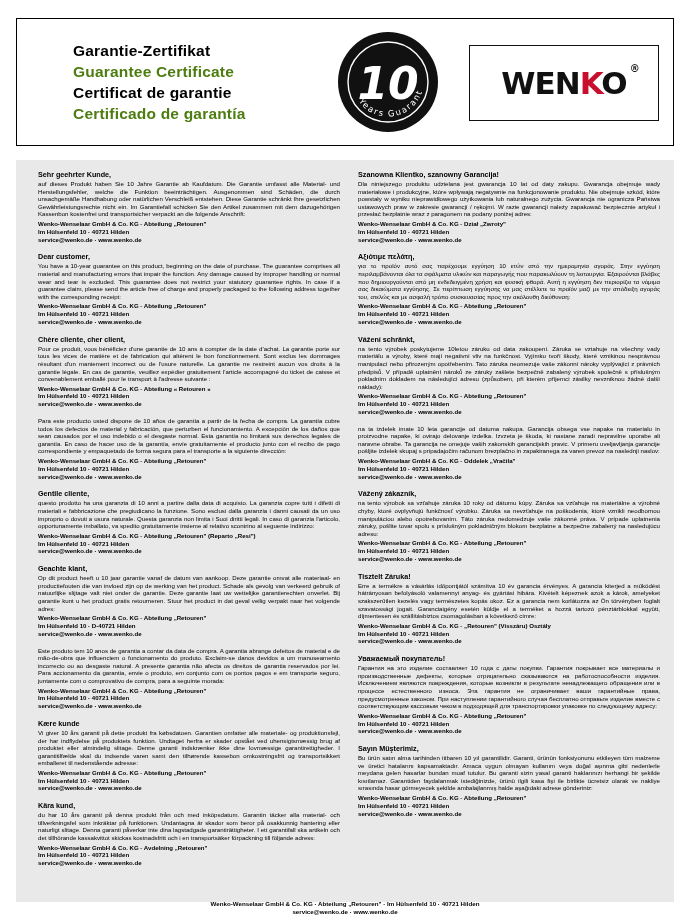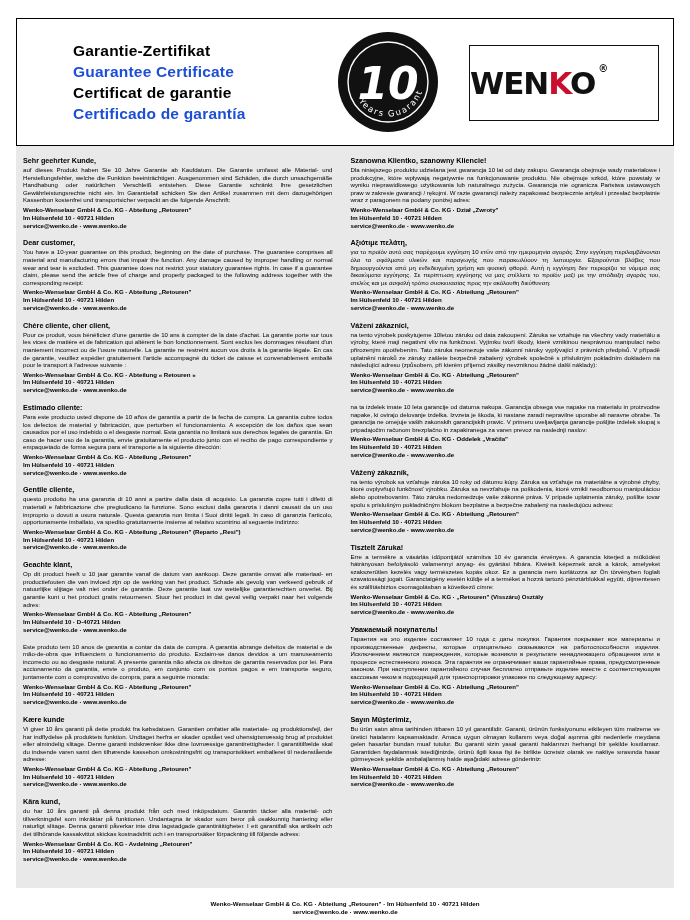--- a/index.html
+++ b/index.html
@@ -37,40 +37,41 @@
     width: 300px;
     margin-left: 40px;
   }
   .titles div {
     font-weight: bold;
     font-size: 15.5px;
     line-height: 21px;
     letter-spacing: 0.2px;
   }
   .titles div.grey {
-    color: #1d4ed8;
+    color: #4d7c0f;
   }
   .seal {
     position: absolute;
     left: 320px;
     top: 12px;
     width: 102px;
     height: 102px;
   }
   .seal svg { display:block; }
   .logo-box {
     position: absolute;
     right: 14px;
     top: 26px;
     width: 188px;
     height: 74px;
     border: 1px solid #111;
     background: #fff;
     display: flex;
     align-items: center;
+    justify-content: center;
   }
   .logo-text {
     font-family: "DejaVu Sans", sans-serif;
     font-weight: bold;
     font-size: 31px;
     letter-spacing: -1px;
     position: relative;
     color: #111;
   }
   .logo-text .k-red {
@@ -78,25 +79,25 @@
   }
   .logo-reg {
     position: absolute;
     top: -2px;
     right: -12px;
     font-size: 10px;
     font-weight: bold;
   }
   
   .body-wrap {
-    margin-top: 0;
+    margin-top: 14px;
     background: #e9e9e9;
     border: 0;
     box-sizing: border-box;
-    padding: 10px 14px 6px 7px;
+    padding: 10px 14px 6px 22px;
     height: 742px;
     position: relative;
   }
   .cols {
     display: flex;
     gap: 18px;
     height: 704px;
   }
   .col {
     width: 50%;
@@ -201,21 +202,20 @@
           <h4>Chère cliente, cher client,</h4>
           <p>Pour ce produit, vous bénéficiez d'une garantie de 10 ans à compter de la date d'achat. La garantie porte sur tous les vices de matière et de fabrication qui altèrent le bon fonctionnement. Sont exclus les dommages résultant d'un maniement incorrect ou de l'usure naturelle. La garantie ne restreint aucun vos droits à la garantie légale. En cas de garantie, veuillez expédier gratuitement l'article accompagné du ticket de caisse et convenablement emballé pour le transport à l'adresse suivante :</p>
           <div class="addr">
             <div>Wenko-Wenselaar GmbH &amp; Co. KG · Abteilung « Retouren »</div>
             <div>Im Hülsenfeld 10 · 40721 Hilden</div>
             <div class="mail">service@wenko.de · www.wenko.de</div>
           </div>
         </div>
 
         <div class="blk">
-          <h4>Estimado cliente:</h4>
           <p>Para este producto usted dispone de 10 años de garantía a partir de la fecha de compra. La garantía cubre todos los defectos de material y fabricación, que perturben el funcionamiento. A excepción de los daños que sean causados por el uso indebido o el desgaste normal. Esta garantía no limitará sus derechos legales de garantía. En caso de hacer uso de la garantía, envíe gratuitamente el producto junto con el recibo de pago correspondiente y empaquetado de forma segura para el transporte a la siguiente dirección:</p>
           <div class="addr">
             <div>Wenko-Wenselaar GmbH &amp; Co. KG · Abteilung „Retouren"</div>
             <div>Im Hülsenfeld 10 · 40721 Hilden</div>
             <div class="mail">service@wenko.de · www.wenko.de</div>
           </div>
         </div>
 
         <div class="blk">
           <h4>Gentile cliente,</h4>
@@ -264,41 +264,41 @@
             <div>Im Hülsenfeld 10 · 40721 Hilden</div>
             <div class="mail">service@wenko.de · www.wenko.de</div>
           </div>
         </div>
 
       </div>
 
       <div class="col">
 
         <div class="blk">
-          <h4>Szanowna Klientko, szanowny Kliencie!</h4>
+          <h4>Szanowna Klientko, szanowny Garancija!</h4>
           <p>Dla niniejszego produktu udzielana jest gwarancja 10 lat od daty zakupu. Gwarancja obejmuje wady materiałowe i produkcyjne, które wpływają negatywnie na funkcjonowanie produktu. Nie obejmuje szkód, które powstały w wyniku nieprawidłowego użytkowania lub naturalnego zużycia. Gwarancja nie ogranicza Państwa ustawowych praw w zakresie gwarancji / rękojmi. W razie gwarancji należy zapakować bezpiecznie artykuł i przesłać bezpłatnie wraz z paragonem na podany poniżej adres:</p>
           <div class="addr">
             <div>Wenko-Wenselaar GmbH &amp; Co. KG · Dział „Zwroty"</div>
             <div>Im Hülsenfeld 10 · 40721 Hilden</div>
             <div class="mail">service@wenko.de · www.wenko.de</div>
           </div>
         </div>
 
         <div class="blk">
           <h4>Αξιότιμε πελάτη,</h4>
           <p>για το προϊόν αυτό σας παρέχουμε εγγύηση 10 ετών από την ημερομηνία αγοράς. Στην εγγύηση περιλαμβάνονται όλα τα σφάλματα υλικών και παραγωγής που παρακωλύουν τη λειτουργία. Εξαιρούνται βλάβες που δημιουργούνται από μη ενδεδειγμένη χρήση και φυσική φθορά. Αυτή η εγγύηση δεν περιορίζει τα νόμιμα σας δικαιώματα εγγύησης. Σε περίπτωση εγγύησης να μας στέλλετε το προϊόν μαζί με την απόδειξη αγοράς του, ατελώς και με ασφαλή τρόπο συσκευασίας προς την ακόλουθη διεύθυνση:</p>
           <div class="addr">
             <div>Wenko-Wenselaar GmbH &amp; Co. KG · Abteilung „Retouren"</div>
             <div>Im Hülsenfeld 10 · 40721 Hilden</div>
             <div class="mail">service@wenko.de · www.wenko.de</div>
           </div>
         </div>
 
         <div class="blk">
-          <h4>Vážení zákazníci,</h4>
+          <h4>Vážení schränkt,</h4>
           <p>na tento výrobek poskytujeme 10letou záruku od data zakoupení. Záruka se vztahuje na všechny vady materiálu a výroby, které mají negativní vliv na funkčnost. Vyjímku tvoří škody, které vznikinou nesprávnou manipulací nebo přirozeným opotřebením. Tato záruka neomezuje vaše zákonní nároky vyplývající z právních předpisů. V případě uplatnění nároků ze záruky zašlete bezpečně zabalený výrobek společně s příslušným pokladním dokladem na následující adresu (způsobem, při kterém příjemci zásilky nevzniknou žádné další náklady):</p>
           <div class="addr">
             <div>Wenko-Wenselaar GmbH &amp; Co. KG · Abteilung „Retouren"</div>
             <div>Im Hülsenfeld 10 · 40721 Hilden</div>
             <div class="mail">service@wenko.de · www.wenko.de</div>
           </div>
         </div>
 
         <div class="blk">
           <p>na ta izdelek imate 10 leta garancije od datuma nakupa. Garancija obsega vse napake na materialu in proizvodne napake, ki ovirajo delovanje izdelka. Izvzeta je škoda, ki nastane zaradi nepravilne uporabe ali naravne obrabe. Ta garancija ne omejuje vaših zakonskih garancijskih pravic. V primeru uveljavljanja garancije pošljite izdelek skupaj s pripadajočim računom brezplačno in zapakiranega za varen prevoz na naslednji naslov:</p>

